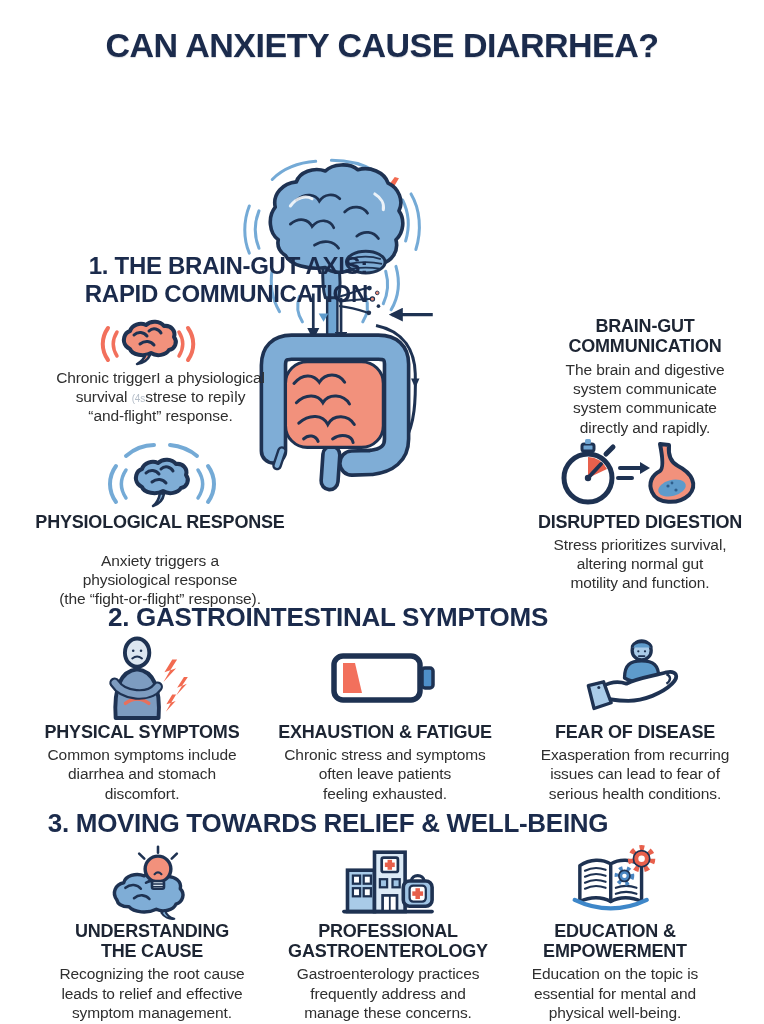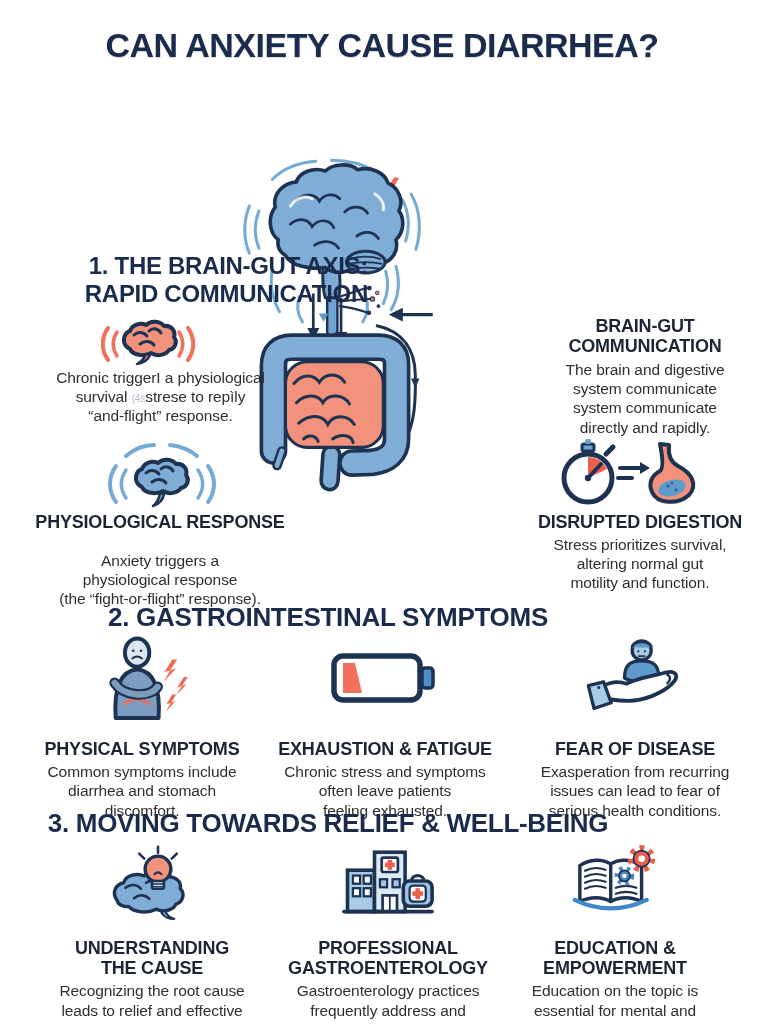--- a/index.html
+++ b/index.html
@@ -12,21 +12,21 @@
   .sec-head{width:656px;left:0;text-align:center;font-size:26px;font-weight:bold;
             letter-spacing:-0.3px;color:#1B2B4C;}
   .s1-head{left:38px;top:252px;width:330px;text-align:right;font-size:24px;line-height:1.17;
            font-weight:bold;letter-spacing:-0.3px;color:#1B2B4C;}
   .sub{font-size:18px;font-weight:bold;color:#1D2533;letter-spacing:-0.2px;line-height:1.12;}
   .body-txt{font-size:15.5px;line-height:1.24;color:#2F2F2F;letter-spacing:-0.1px;}
   .center{text-align:center;}
   .faint{color:#B3BCC7;font-size:10px;}
   .col{position:absolute;text-align:center;}
   .col svg{display:block;margin:0 auto;}
-  .col .sub{margin-top:21px;}
+  .col .sub{margin-top:4px;}
   .col .body-txt{margin-top:3px;}
   svg{overflow:visible;}
 </style>
 </head>
 <body>
 
 <div class="page">
 
   <div class="abs title">CAN ANXIETY CAUSE DIARRHEA?</div>
 

